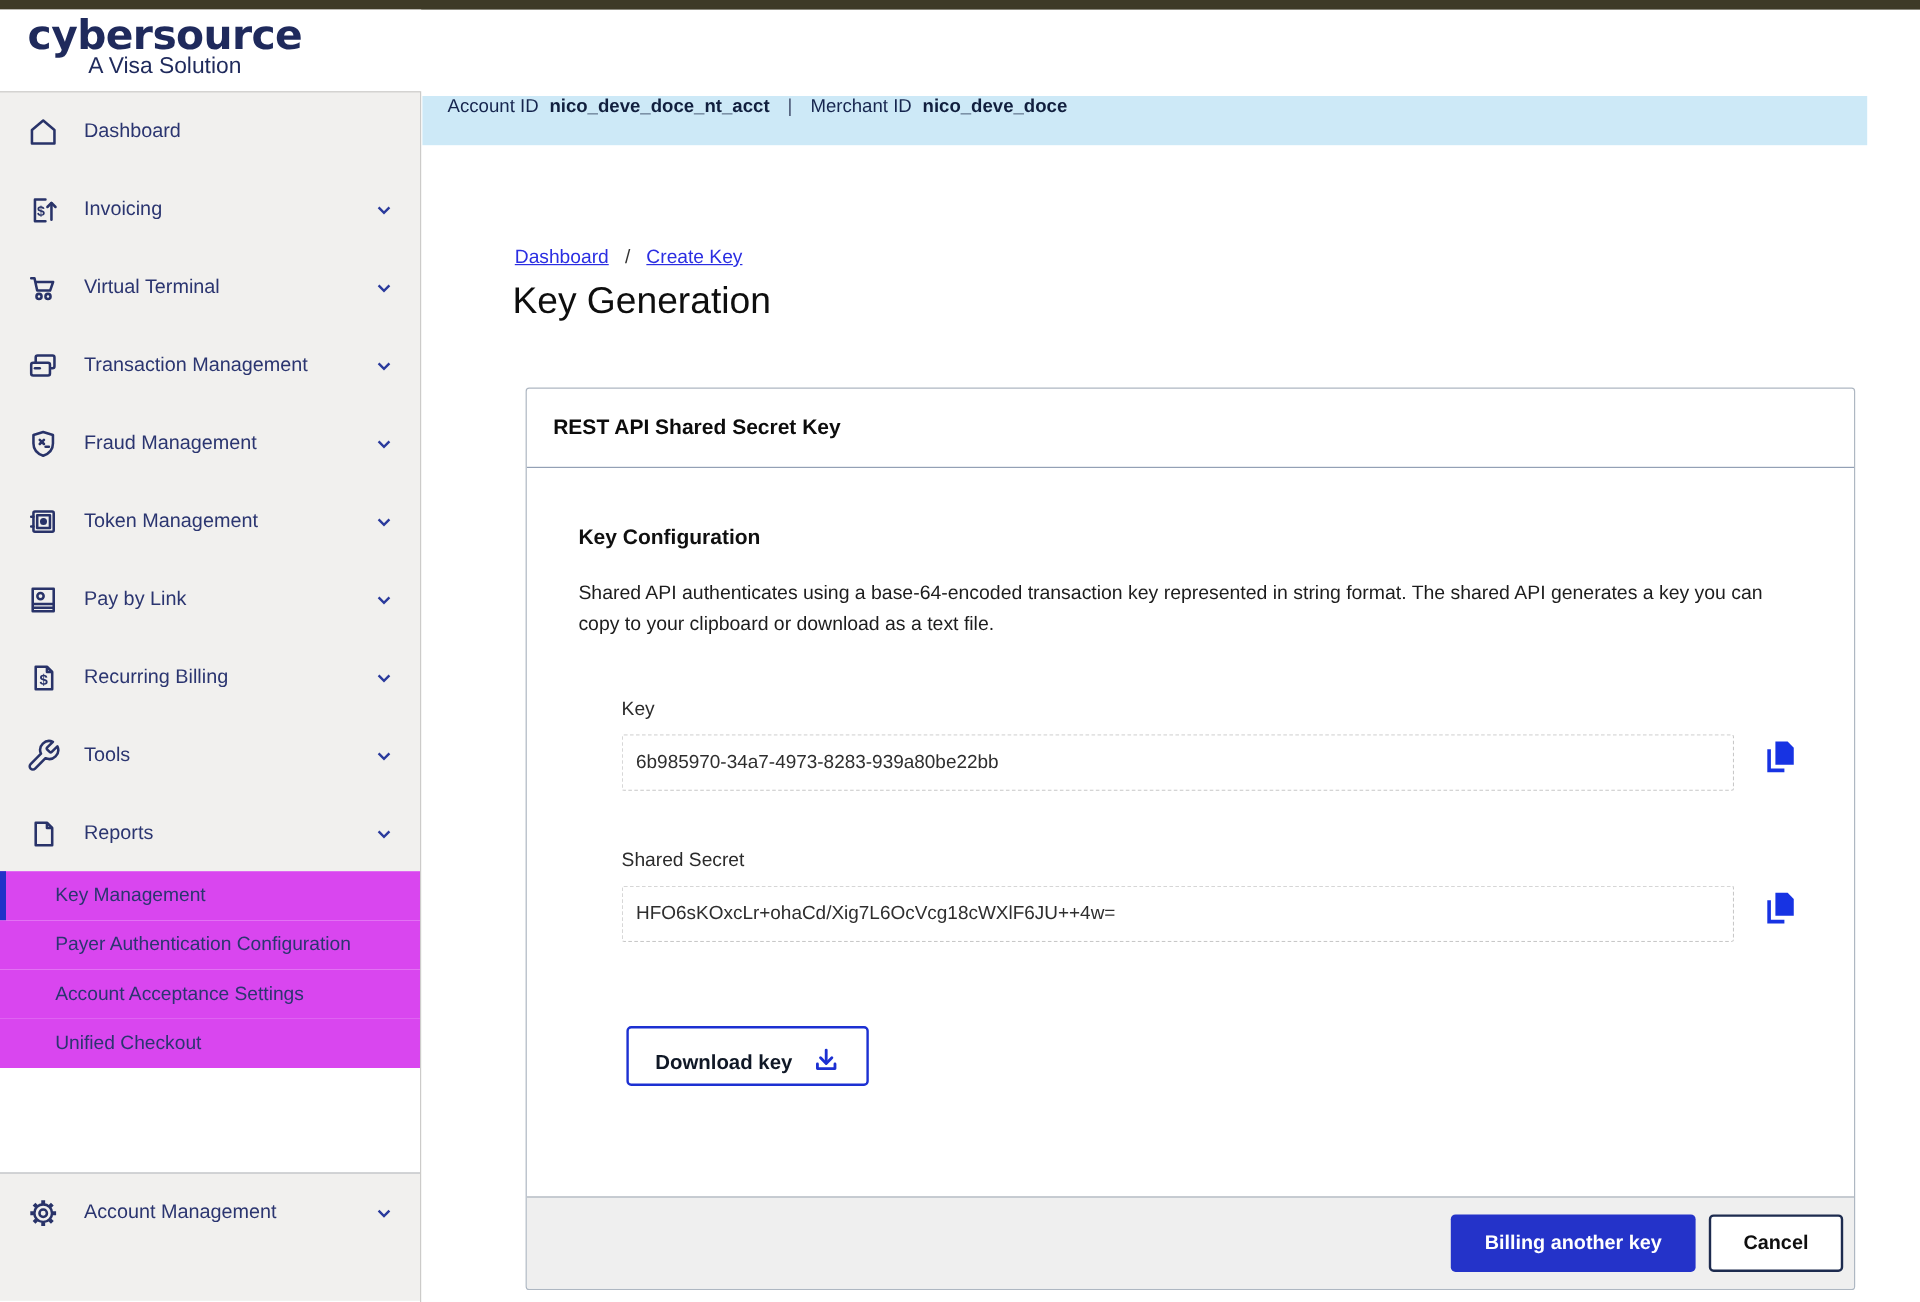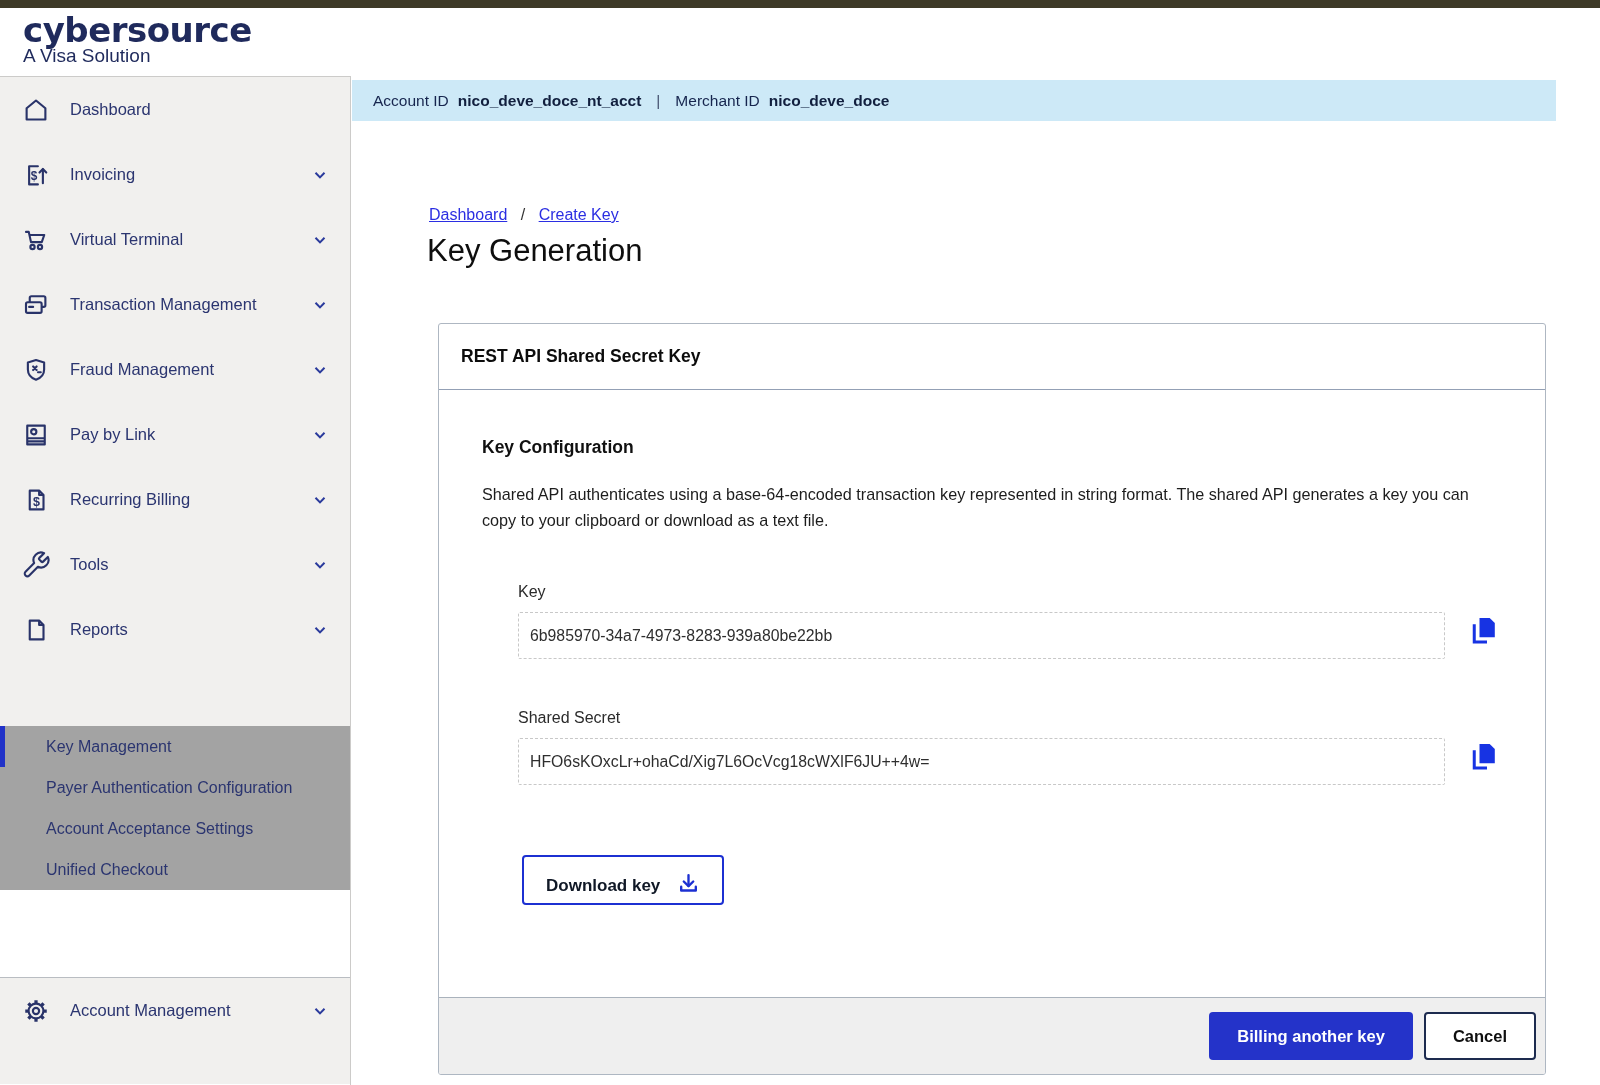--- a/index.html
+++ b/index.html
@@ -4,37 +4,37 @@
 <style>
   * { margin:0; padding:0; box-sizing:border-box; }
   html,body { width:1600px; height:1085px; background:#fff; font-family:"Liberation Sans", sans-serif; overflow:hidden; position:relative; }
 
   .top-strip { height:8px; background:#3e3a27; width:100%; }
 
   
   .logo-wrap { position:absolute; top:8px; left:0; width:351px; height:68px; background:#fff; padding:4px 0 0 23px; }
   .logo-inner { display:inline-block; }
   .logo-text { font-family:"DejaVu Sans", sans-serif; font-weight:bold; font-size:34px; line-height:1.1; color:#1f2a5c; letter-spacing:-0.5px; }
-  .logo-tagline { font-size:19px; color:#1f2a5c; text-align:left; margin-top:-4px; }
+  .logo-tagline { font-size:19px; color:#1f2a5c; text-align:center; margin-top:-4px; }
 
   
   .sidebar { position:absolute; top:76px; left:0; width:351px; height:1009px; background:#fff; border-right:1px solid #cccbc9; }
   .nav-main { background:#f1f0ee; border-top:1px solid #cccbc9; height:650px; }
   .nav-item { height:65px; display:flex; align-items:center; padding:0 18px 0 21px; cursor:pointer; }
   .nav-icon { width:30px; height:30px; margin-right:19px; flex:none; display:flex; align-items:center; justify-content:center; }
   .nav-label { flex:1; font-size:16.5px; color:#2b3570; }
   .chev { flex:none; display:flex; align-items:center; }
   .nav-white { background:#fff; height:251px; }
   .pc-row { height:62px; display:flex; align-items:center; padding:0 18px 0 21px; cursor:pointer; background:#fff; }
-  .sub-item { height:41px; display:flex; align-items:center; padding-left:46px; font-size:16px; color:#2b3570; cursor:pointer; background:#a3a3a3; }
+  .sub-item { height:41px; display:flex; align-items:center; padding-left:46px; font-size:16px; color:#2b3570; cursor:pointer; background:#d946ef; }
   .sub-item.active { border-left:5px solid #2132c8; padding-left:41px; }
   .nav-bottom { background:#f1f0ee; border-top:1px solid #b9bdc2; height:107px; }
 
   
-  .account-bar { position:absolute; left:352px; top:80px; width:1204px; height:41px; background:#cde9f7; display:flex; align-items:center; padding-left:21px; font-size:15.5px; color:#16254e; }
+  .account-bar { position:absolute; left:352px; top:80px; width:1204px; height:41px; background:#cde9f7; display:flex; padding-left:21px; font-size:15.5px; color:#16254e; }
   .account-bar b { margin-left:9px; color:#111f3e; }
   .account-bar .sep { margin:0 15px; color:#44506e; }
 
   
   .breadcrumb { position:absolute; left:429px; top:206px; font-size:16px; }
   .breadcrumb a { color:#2b2ee2; text-decoration:underline; cursor:pointer; }
   .breadcrumb .bc-sep { color:#333; margin:0 9px; }
   .page-title { position:absolute; left:427px; top:233px; font-size:31px; font-weight:400; color:#0e0e0e; }
 
   
@@ -135,20 +135,36 @@
           </svg>
       </span>
       <span class="nav-label">Fraud Management</span>
       <span class="chev">
         <svg width="24" height="24" viewBox="0 0 24 24" fill="none" stroke="#2a3a9c" stroke-width="2">
             <path d="M7.5 9.8 12 14.4 16.5 9.8"></path>
           </svg>
       </span>
     </div>
 
+    <div class="nav-item">
+      <span class="nav-icon">
+        <svg width="30" height="30" viewBox="0 0 24 24" fill="none" stroke="#293369" stroke-width="1.7" stroke-linejoin="round">
+            <rect x="5.5" y="5" width="13.5" height="13.5" rx="1"></rect>
+            <rect x="8" y="7.5" width="8.5" height="8.5"></rect>
+            <circle cx="12.2" cy="11.7" r="1.5" fill="#293369"></circle>
+            <path d="M4 8.5h1.5M4 15h1.5" stroke-linecap="round"></path>
+          </svg>
+      </span>
+      <span class="nav-label">Token Management</span>
+      <span class="chev">
+        <svg width="24" height="24" viewBox="0 0 24 24" fill="none" stroke="#2a3a9c" stroke-width="2">
+            <path d="M7.5 9.8 12 14.4 16.5 9.8"></path>
+          </svg>
+      </span>
+    </div>
 
     <div class="nav-item">
       <span class="nav-icon">
         <svg width="30" height="30" viewBox="0 0 24 24" fill="none" stroke="#293369" stroke-width="1.7" stroke-linejoin="round">
             <rect x="5" y="4.5" width="14" height="15"></rect>
             <circle cx="10.2" cy="9.4" r="2.1"></circle>
             <path d="M5 14.6h14M5 17.1h14"></path>
           </svg>
       </span>
       <span class="nav-label">Pay by Link</span>

